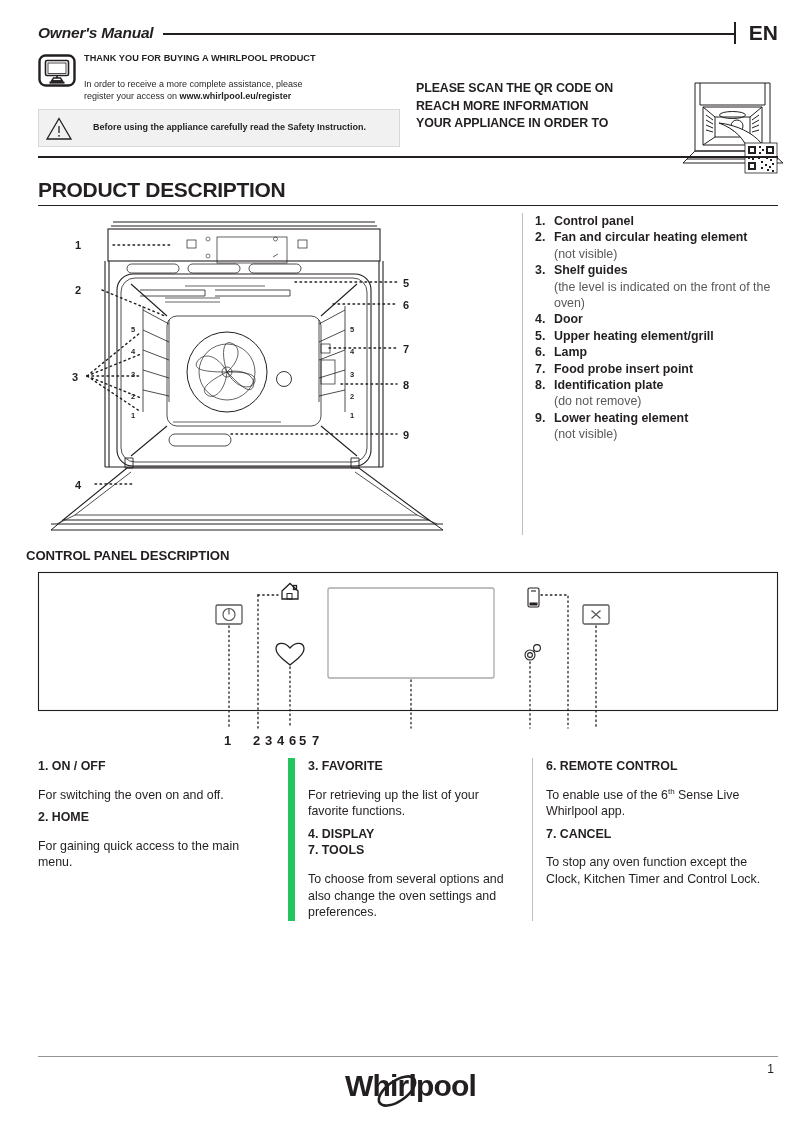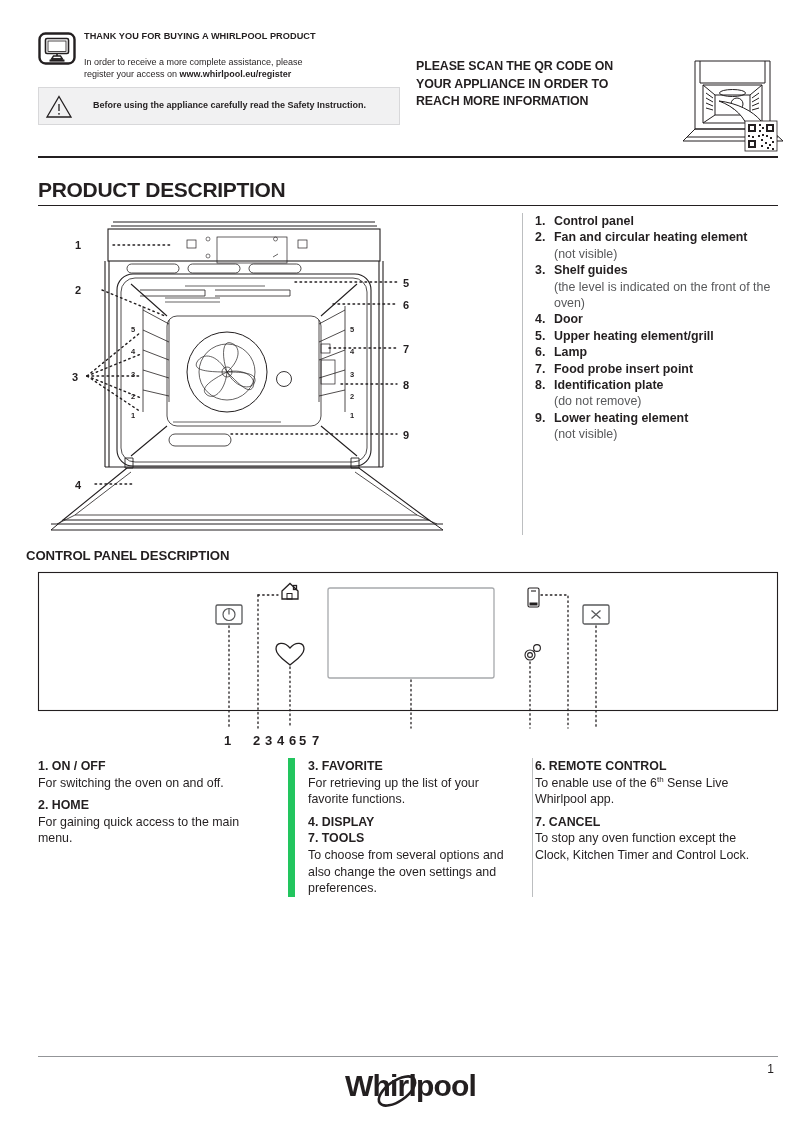--- a/index.html
+++ b/index.html
@@ -223,31 +223,32 @@
     top: 758px;
     width: 740px;
     display: flex;
   }
   .desc-col {
     box-sizing: border-box;
     padding-right: 14px;
   }
   .desc-col.c1 { width: 250px; }
   .desc-col.c2 { width: 244px; padding-left: 13px; border-left: 7px solid #22c55e; }
-  .desc-col.c3 { width: 246px; padding-left: 2px; border-left: 1px solid #bcbec0; }
+  .desc-col.c3 { width: 246px; padding-left: 13px; border-left: 1px solid #bcbec0; }
   .desc-head {
     font-size: 12.4px;
     font-weight: bold;
     line-height: 16.6px;
     margin-top: 0;
   }
   .desc-body {
     font-size: 12.4px;
     line-height: 16.6px;
     margin-bottom: 6px;
+    margin-top: 12px;
   }
   .desc-body.tight { margin-bottom: 0; }
   sup { font-size: 8px; vertical-align: super; line-height: 0; }
 
   
   .footer-rule {
     position: absolute;
     left: 38px;
     top: 1056px;
     width: 740px;
@@ -270,20 +271,26 @@
 
   svg { display: block; overflow: visible; }
   .ln { fill: none; stroke: #231f20; }
 </style>
 </head>
 <body>
 
 <div class="page">
 
   <div class="header">
+    <div class="header-top">
+      <div class="owners-manual">Owner's Manual</div>
+      <div class="header-rule"></div>
+      <div class="header-rule-tick"></div>
+      <div class="lang-code">EN</div>
+    </div>
 
     <div class="header-body">
 
       <div class="thankyou-block">
         <div class="thankyou-row">
           <div class="monitor-icon">
             <svg viewBox="0 0 38 33" width="38" height="33">
               <rect class="ln" x="1.5" y="1.5" width="35" height="30" rx="6" stroke-width="2.4"></rect>
               <rect class="ln" x="7.5" y="6.5" width="23" height="15" rx="1.5" stroke-width="1.6"></rect>
               <rect class="ln" x="10" y="9" width="18" height="10.5" fill="#ffffff" stroke-width="0.8"></rect>
@@ -306,22 +313,22 @@
               <path class="ln" d="M14 10 L14 17" stroke-width="1.3"></path>
               <circle cx="14" cy="19.8" r="0.9" fill="#231f20" stroke="none"></circle>
             </svg>
           </div>
           <div class="safety-text">Before using the appliance carefully read the Safety Instruction.</div>
         </div>
       </div>
 
       <div class="qr-text">
         <div>PLEASE SCAN THE QR CODE ON</div>
+        <div>REACH MORE INFORMATION</div>
         <div>YOUR APPLIANCE IN ORDER TO</div>
-        <div>REACH MORE INFORMATION</div>
       </div>
 
       <div class="qr-appliance">
         <svg viewBox="0 0 115 95" width="115" height="95">
           <g class="ln" stroke-width="1">
 
             <path d="M20 4 L95 4 L95 72 L20 72 Z"></path>
             <path d="M25 4 L25 26 L90 26 L90 4"></path>
 
             <path d="M28 28 L87 28 L87 66 L28 66 Z"></path>

